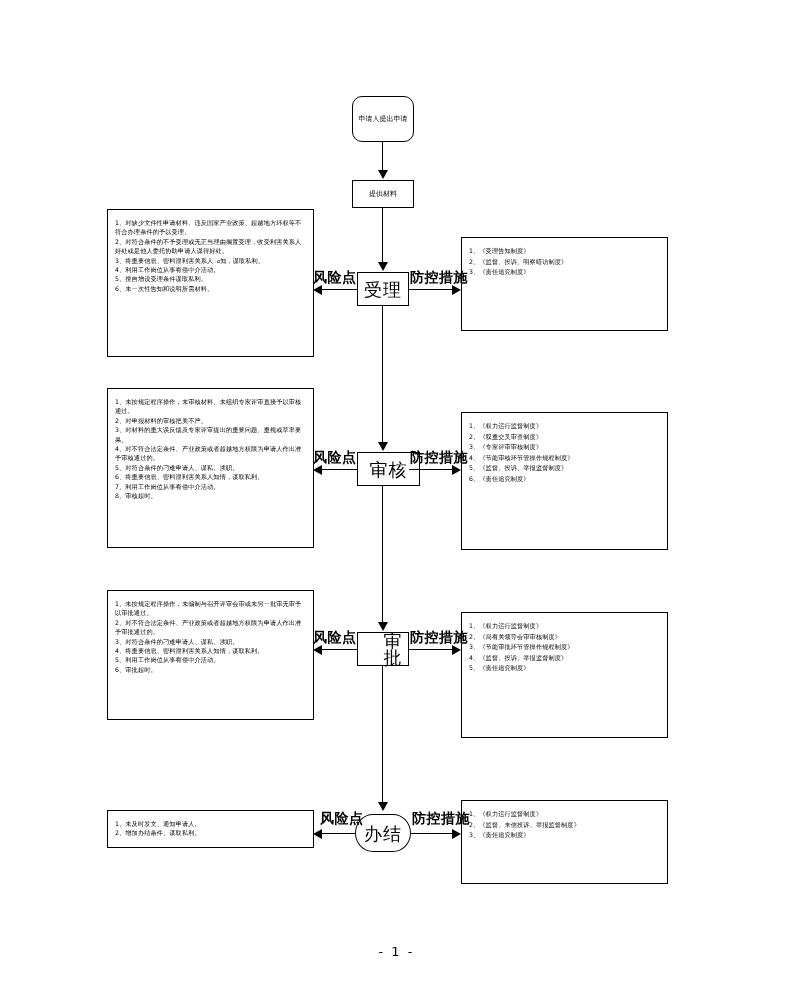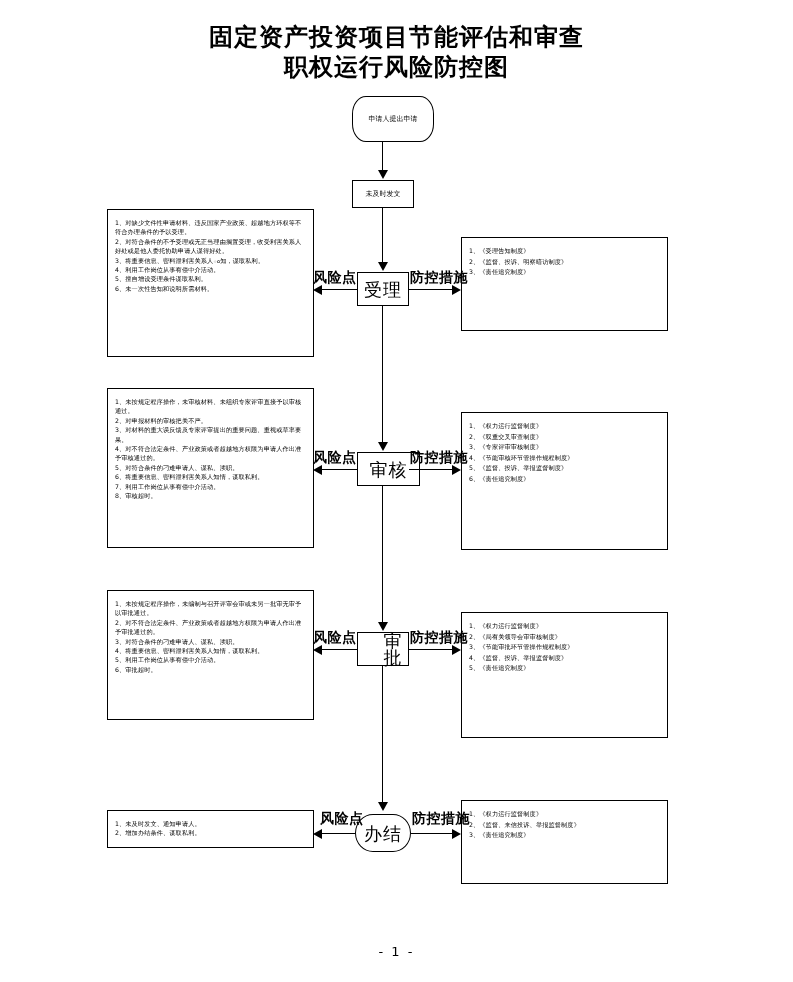--- a/index.html
+++ b/index.html
@@ -93,34 +93,30 @@
   .footer{
     position:absolute;left:0;top:944px;width:793px;
     text-align:center;font-size:13px;letter-spacing:2px;
   }
 </style>
 </head>
 <body>
 
 <div class="page">
 
-  <div class="title">
-    <span>固定资产投资项目节能评估和审查</span>
-    <span class="l2">职权运行风险防控图</span>
-  </div>
-
-  <div class="node rounded small" style="left:352px;top:96px;width:82px;height:46px;">
+
+  <div class="node rounded small" style="left:352px;top:96px;width:62px;height:46px;border-radius:10px;">
     <span class="lbl">申请人提出申请</span>
   </div>
 
   <div class="vline" style="left:382px;top:142px;height:32px;"></div>
   <div class="arrow-down" style="left:378px;top:170px;"></div>
 
   <div class="node small" style="left:352px;top:180px;width:62px;height:28px;">
-    <span class="lbl">未及时发文</span>
+    <span class="lbl">提供材料</span>
   </div>
 
   <div class="vline" style="left:382px;top:208px;height:60px;"></div>
   <div class="arrow-down" style="left:378px;top:262px;"></div>
 
   <div class="node" style="left:357px;top:272px;width:52px;height:34px;">
     <span class="lbl">受理</span>
   </div>
 
   <div class="panel left" style="left:107px;top:209px;width:207px;height:148px;">

